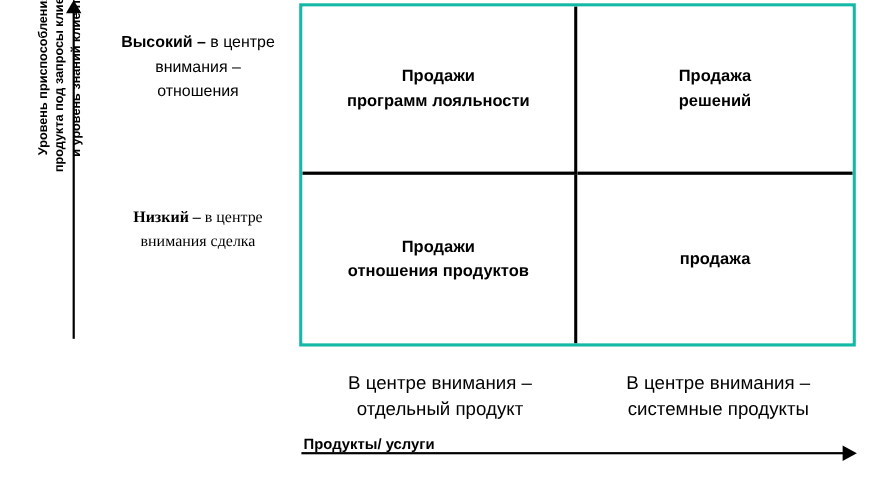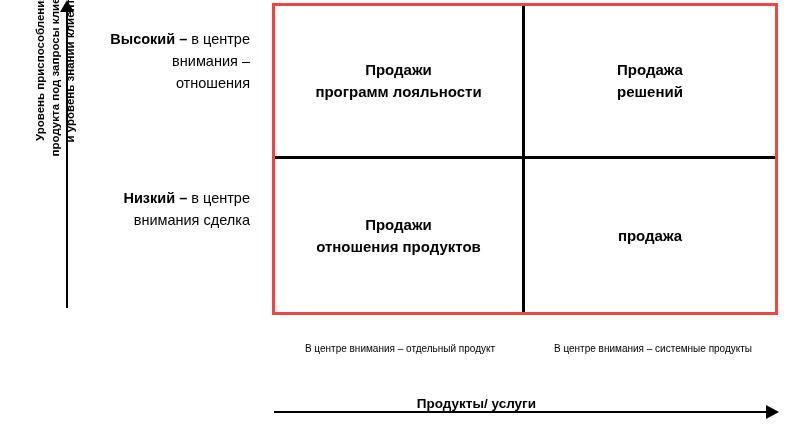--- a/index.html
+++ b/index.html
@@ -50,36 +50,36 @@
     transform: rotate(-90deg);
     transform-origin: center center;
   }
   .v-axis-label .l1 { display: block; }
   .v-axis-label .l2 { display: block; }
 
   
   .row-desc {
     position: absolute;
     width: 140px;
-    text-align: right;
+    text-align: center;
     font-size: 14.5px;
     line-height: 22px;
   }
   .row-desc .head { font-weight: bold; }
   #row-desc-high { left: 110px; top: 28px; }
-  #row-desc-low  { left: 110px; top: 187px; }
+  #row-desc-low  { left: 110px; top: 187px; font-family: Liberation Serif, serif; }
 
   
   .matrix {
     position: absolute;
     left: 272px;
     top: 3px;
     width: 506px;
     height: 312px;
-    border: 3px solid #ef4444;
+    border: 3px solid #14b8a6;
     box-sizing: border-box;
     display: grid;
     grid-template-columns: 1fr 1fr;
     grid-template-rows: 1fr 1fr;
   }
   .cell {
     display: flex;
     align-items: center;
     justify-content: center;
     text-align: center;
@@ -92,21 +92,21 @@
   .cell.br { border-right: 3px solid #000000; }
   .cell.bb { border-bottom: 3px solid #000000; }
   .cell span { display: block; }
 
   
   .col-desc {
     position: absolute;
     top: 337px;
     width: 250px;
     text-align: center;
-    font-size: 10px;
+    font-size: 17px;
     line-height: 23px;
   }
   #col-desc-left  { left: 275px; }
   #col-desc-right { left: 528px; }
 
   
   .h-axis-line {
     position: absolute;
     left: 274px;
     top: 411px;
@@ -122,21 +122,21 @@
     height: 0;
     border-top: 7px solid transparent;
     border-bottom: 7px solid transparent;
     border-left: 13px solid #000000;
   }
   .h-axis-label {
     position: absolute;
     left: 276px;
     top: 396px;
     width: 260px;
-    text-align: right;
+    text-align: left;
     font-size: 13.5px;
     font-weight: bold;
   }
 </style>
 </head>
 <body>
 
 <div id="page">
 
   <div class="v-axis-arrow"></div>

